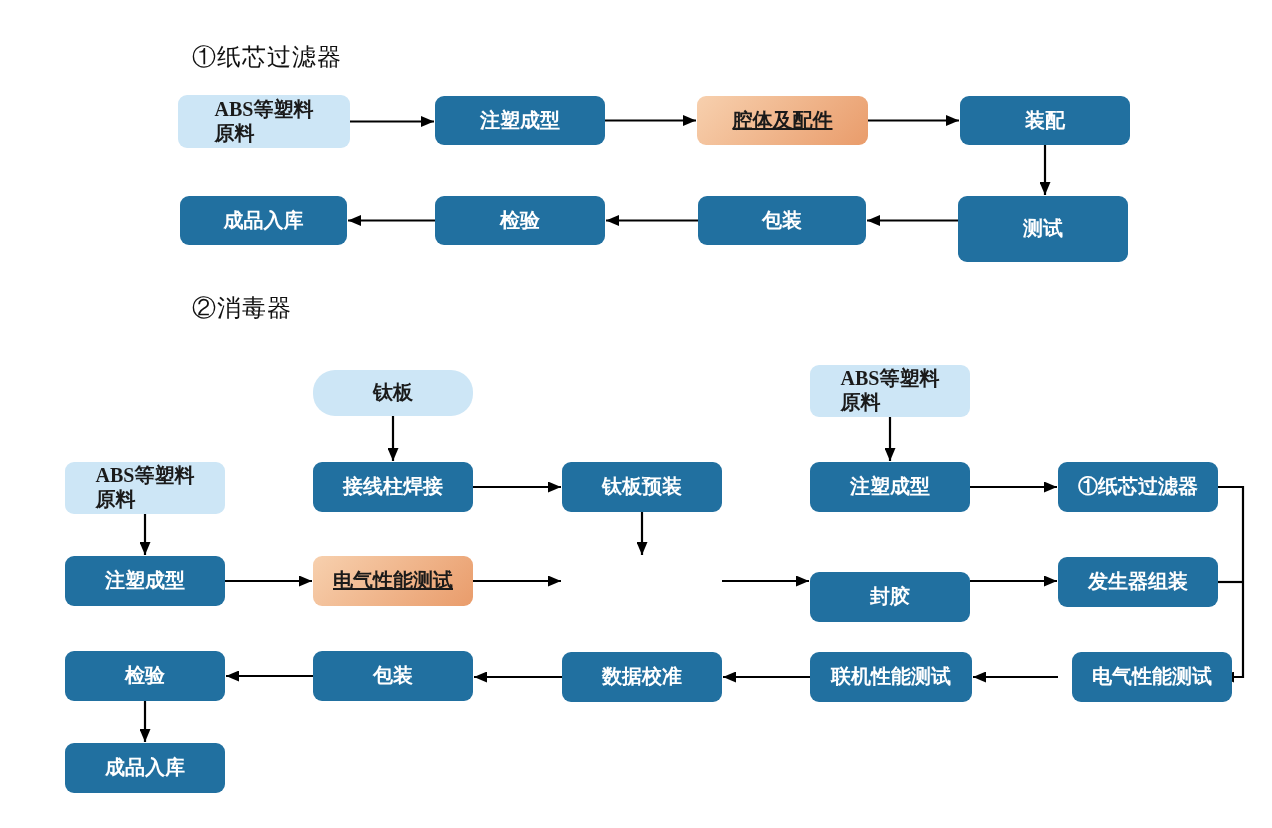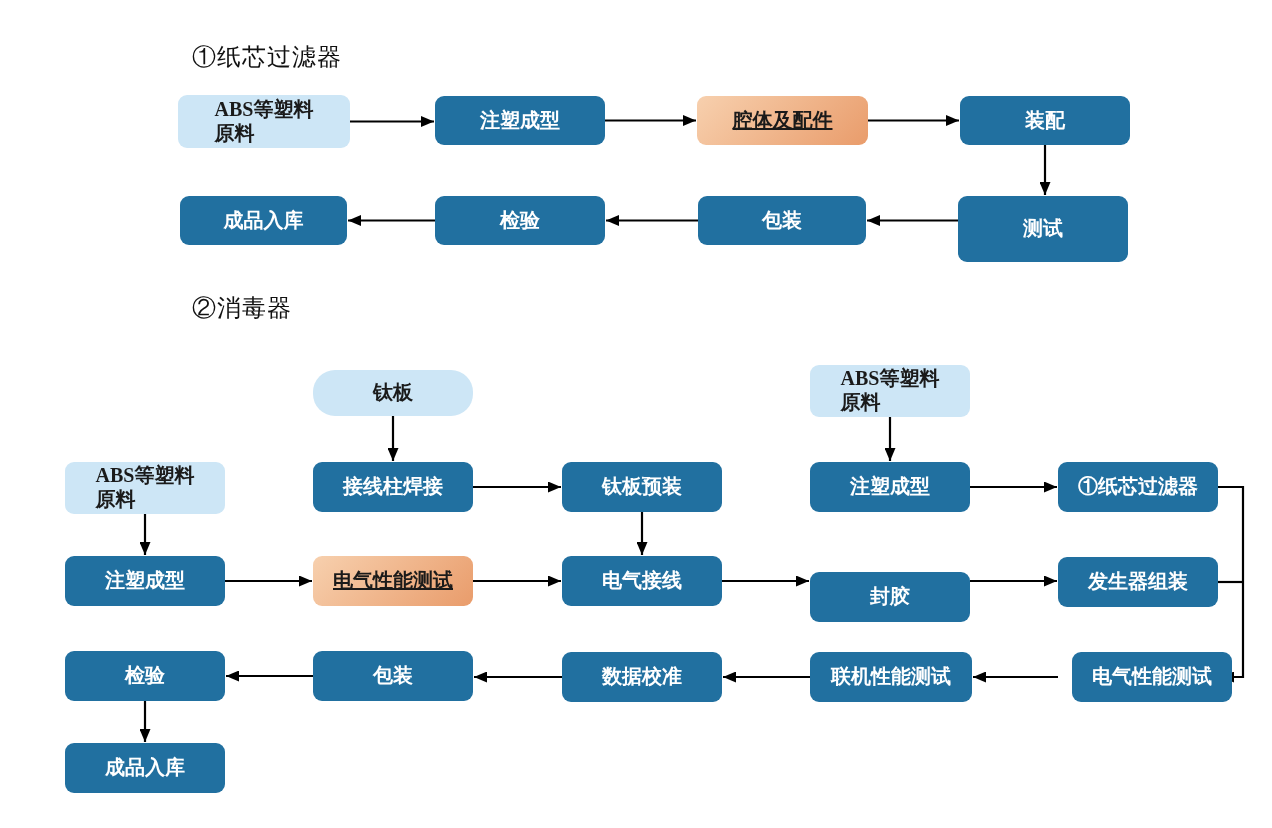--- a/index.html
+++ b/index.html
@@ -90,21 +90,20 @@
     <div class="node material" style="left: 810px; top: 365px; width: 160px; height: 52px;">ABS等塑料
 原料</div>
     <div class="node material" style="left: 65px; top: 462px; width: 160px; height: 52px;">ABS等塑料
 原料</div>
     <div class="node process" style="left: 313px; top: 462px; width: 160px; height: 50px;">接线柱焊接</div>
     <div class="node process" style="left: 562px; top: 462px; width: 160px; height: 50px;">钛板预装</div>
     <div class="node process" style="left: 810px; top: 462px; width: 160px; height: 50px;">注塑成型</div>
     <div class="node process" style="left: 1058px; top: 462px; width: 160px; height: 50px;">①纸芯过滤器</div>
     <div class="node process" style="left: 65px; top: 556px; width: 160px; height: 50px;">注塑成型</div>
     <div class="node component" style="left: 313px; top: 556px; width: 160px; height: 50px;">电气性能测试</div>
-    <div class="node process" style="left: 562px; top: 556px; width: 160px; height: 50px;">电气接线</div>
     <div class="node process" style="left: 810px; top: 556px; width: 160px; height: 50px; margin-top: 16px;">封胶</div>
     <div class="node process" style="left: 1058px; top: 557px; width: 160px; height: 50px;">发生器组装</div>
     <div class="node process" style="left: 65px; top: 651px; width: 160px; height: 50px;">检验</div>
     <div class="node process" style="left: 313px; top: 651px; width: 160px; height: 50px;">包装</div>
     <div class="node process" style="left: 562px; top: 652px; width: 160px; height: 50px;">数据校准</div>
     <div class="node process" style="left: 810px; top: 652px; width: 162px; height: 50px;">联机性能测试</div>
     <div class="node process" style="left: 1058px; top: 652px; width: 160px; height: 50px; margin-left: 14px;">电气性能测试</div>
     <div class="node process" style="left: 65px; top: 743px; width: 160px; height: 50px;">成品入库</div>
   </div>
 

